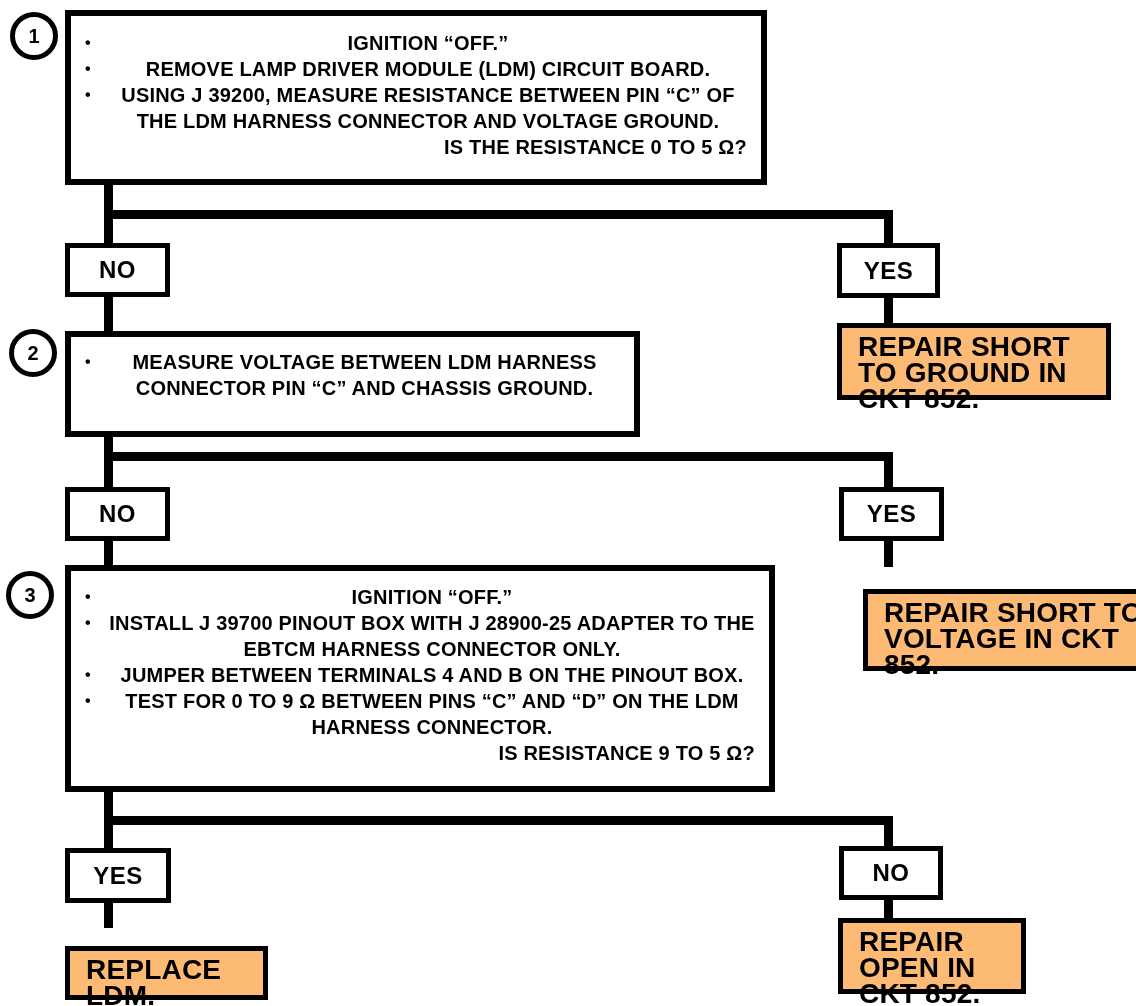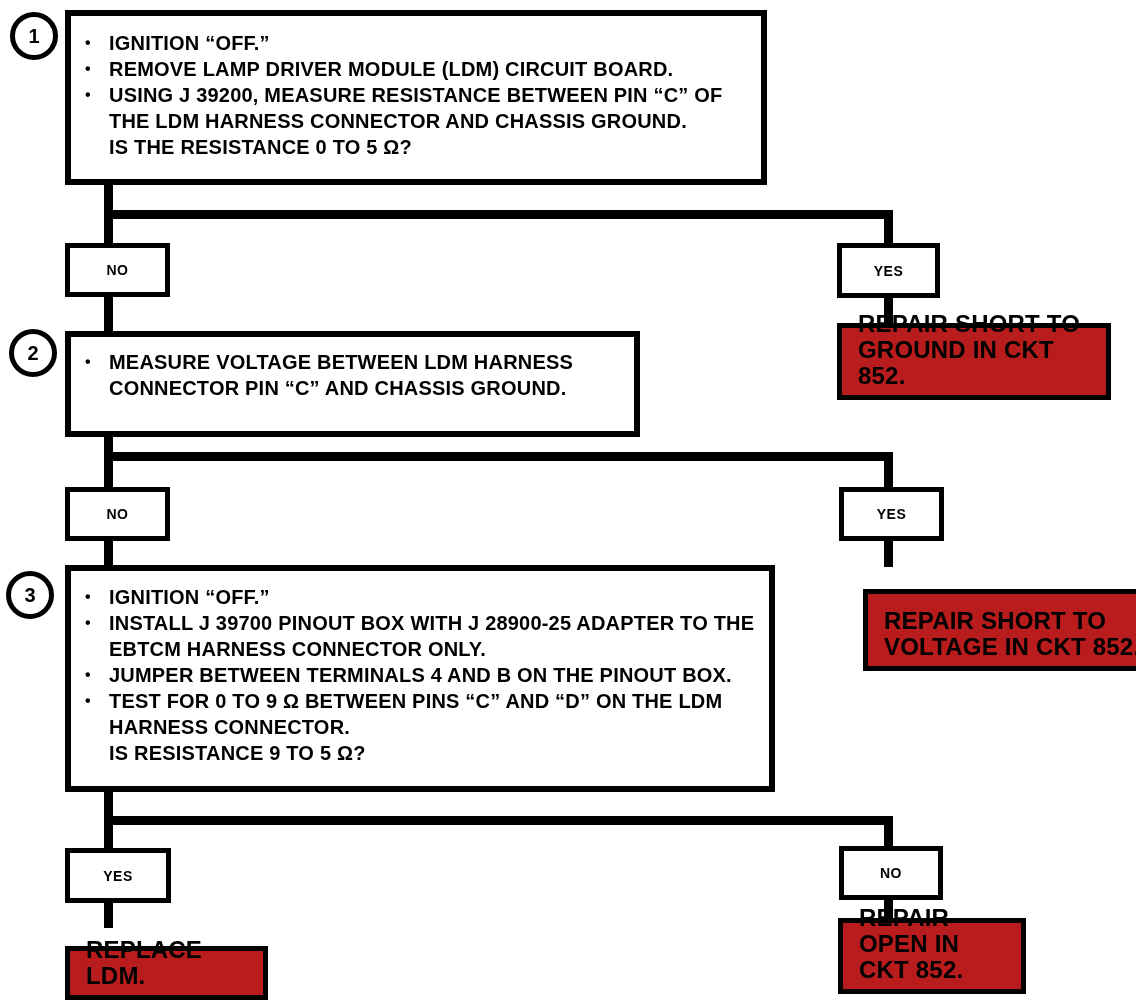--- a/index.html
+++ b/index.html
@@ -42,44 +42,44 @@
     letter-spacing: 0.2px;
   }
   .qbox-inner { padding: 14px 14px 8px 14px; }
   .qrow { display: flex; }
   .mark {
     flex: 0 0 24px;
     width: 24px;
     font-size: 16px;
     line-height: 26px;
   }
-  .qtext { flex: 1 1 auto; }
-  .qline { margin-left: 24px; }
+  .qtext { flex: 1 1 auto; text-align: center; }
+  .qline { margin-left: 24px; text-align: right; }
   
   .lbox {
     position: absolute;
     border: 5px solid #000;
     background: #fff;
     box-sizing: border-box;
     display: flex;
     align-items: center;
     justify-content: center;
-    font-size: 14px;
+    font-size: 24px;
     font-weight: bold;
     letter-spacing: 0.5px;
   }
   
   .abox {
     position: absolute;
     border: 5px solid #000;
-    background: #b91c1c;
+    background: #fdba74;
     box-sizing: border-box;
     display: flex;
-    align-items: flex-end;
-    font-size: 24px;
+    align-items: flex-start;
+    font-size: 28px;
     font-weight: bold;
     line-height: 26px;
     letter-spacing: 0.2px;
     padding: 6px 8px 6px 16px;
   }
   
   .line {
     position: absolute;
     background: #000;
   }
@@ -98,21 +98,21 @@
       <div class="qrow">
         <span class="mark">•</span>
         <span class="qtext">IGNITION “OFF.”</span>
       </div>
       <div class="qrow">
         <span class="mark">•</span>
         <span class="qtext">REMOVE LAMP DRIVER MODULE (LDM) CIRCUIT BOARD.</span>
       </div>
       <div class="qrow">
         <span class="mark">•</span>
-        <span class="qtext">USING J 39200, MEASURE RESISTANCE BETWEEN PIN “C” OF THE LDM HARNESS CONNECTOR AND CHASSIS GROUND.</span>
+        <span class="qtext">USING J 39200, MEASURE RESISTANCE BETWEEN PIN “C” OF THE LDM HARNESS CONNECTOR AND VOLTAGE GROUND.</span>
       </div>
       <div class="qline">IS THE RESISTANCE 0 TO 5 Ω?</div>
     </div>
   </div>
 
   <div class="line" style="left:104px; top:183px; width:9px; height:62px;"></div>
   <div class="line" style="left:104px; top:210px; width:789px; height:9px;"></div>
   <div class="line" style="left:884px; top:210px; width:9px; height:35px;"></div>
 
   <div class="lbox" style="left:65px; top:243px; width:105px; height:54px;">

